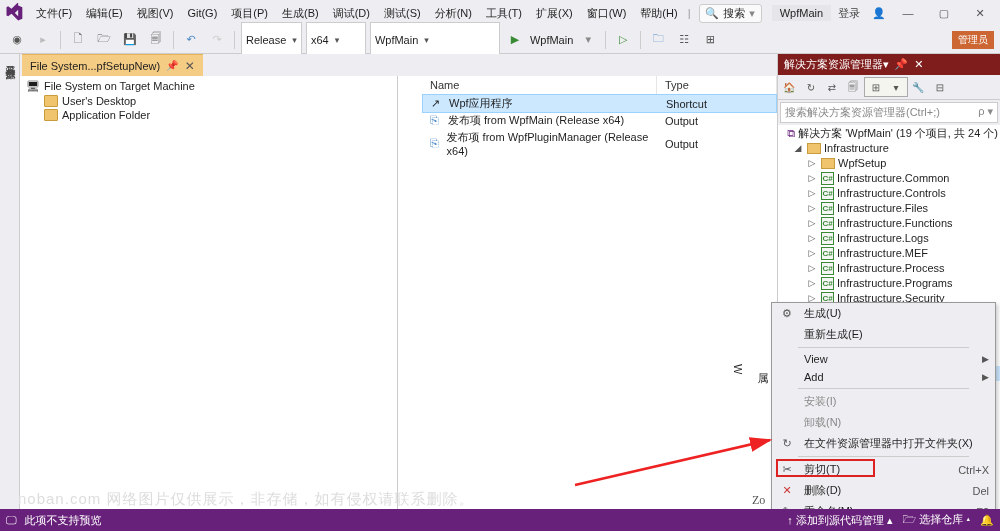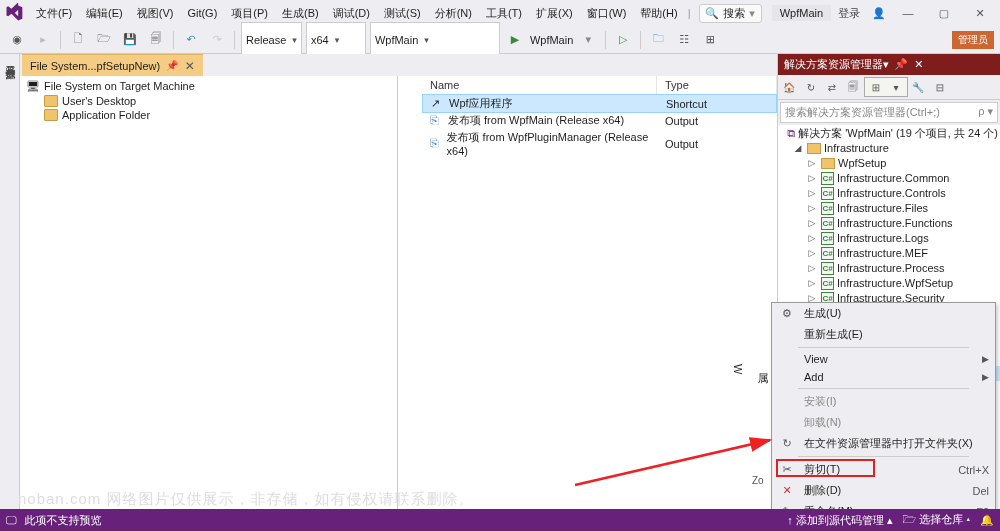--- a/index.html
+++ b/index.html
@@ -292,21 +292,21 @@
           <span>Infrastructure.MEF</span>
         </div>
       <div class="sol-node l2">
           <span class="exp">▷</span>
           <span class="csharp-box">C#</span>
           <span>Infrastructure.Process</span>
         </div>
       <div class="sol-node l2">
           <span class="exp">▷</span>
           <span class="csharp-box">C#</span>
-          <span>Infrastructure.WpfSetup</span>
+          <span>Infrastructure.Programs</span>
         </div>
       <div class="sol-node l2">
           <span class="exp">▷</span>
           <span class="csharp-box">C#</span>
           <span>Infrastructure.Security</span>
         </div>
       <div class="sol-node l1">
           <span class="exp">▷</span>
           <span class="sol-icon">
             <span class="folder-y"></span>
@@ -386,21 +386,21 @@
       <span class="lbl">重命名(M)</span>
       <span class="shortcut">F2</span>
     </div>
   <div class="ctx-sep"></div>
   <div class="ctx-item" style="background:#c9def5">
       <span class="lbl">属性(R)</span>
     </div>
 </div>
 <div class="ctx-highlight" style="left:776px; top:459px; width:99px; height:18px;"></div>
 
-<div style="position:absolute; left:752px; top:475px; font-size:10px; color:#555;">Zo</div>
+<div style="position:absolute; left:752px; top:493px; font-size:12px; color:#555;font-family:Liberation Serif, serif;">Zo</div>
 
 <svg class="red-arrow" style="left:570px; top:430px; width:210px; height:60px;">
   <defs>
       <marker id="ah" markerWidth="10" markerHeight="10" refX="8" refY="3" orient="auto">
         <path d="M0,0 L9,3 L0,6 Z" fill="#e22"></path>
       </marker>
     </defs>
   <line x1="5" y1="55" x2="200" y2="10" stroke="#e22" stroke-width="2.5" marker-end="url(#ah)"></line>
 </svg>
 

